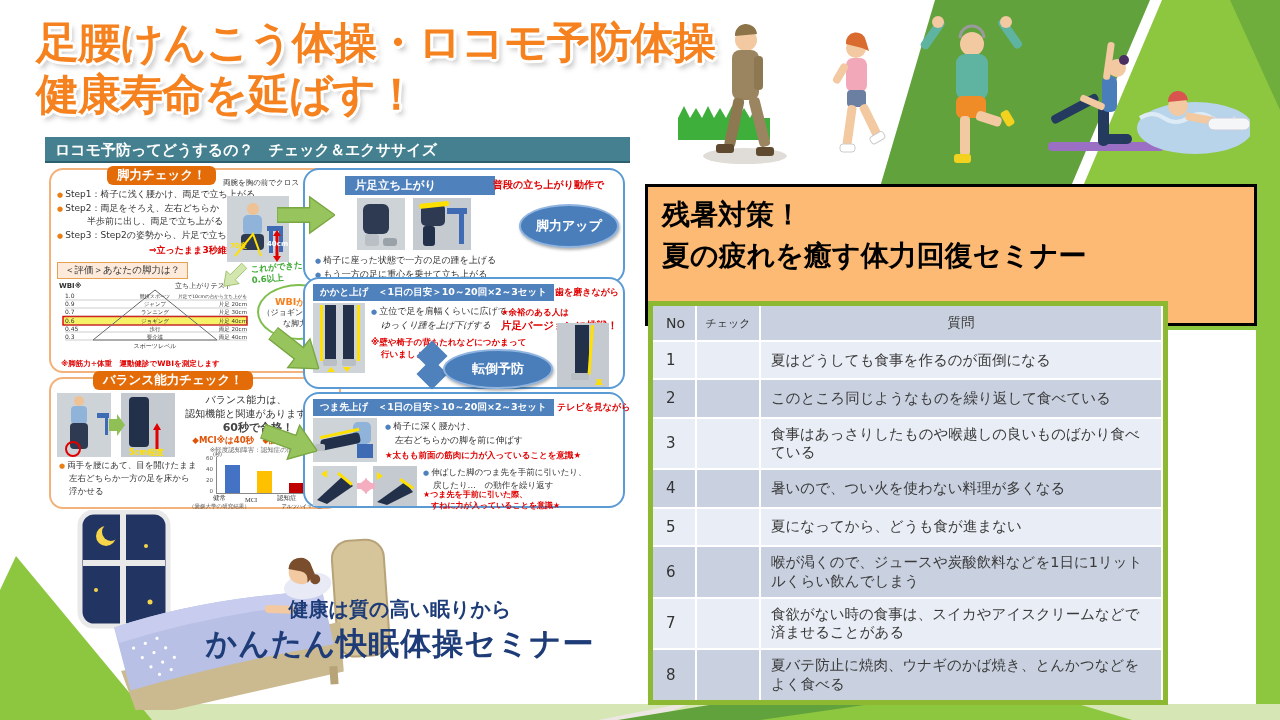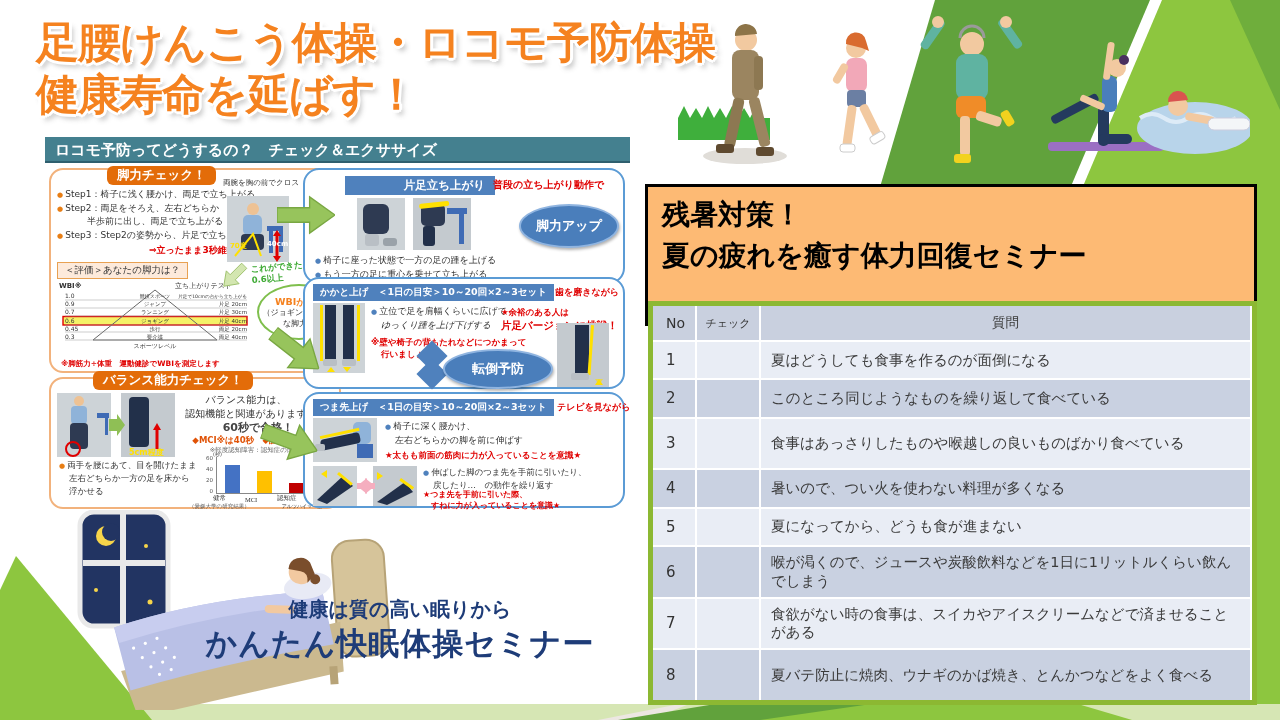--- a/index.html
+++ b/index.html
@@ -35,21 +35,21 @@
   .mchart{font-size:6px;color:#444;}
   .bar{position:absolute;bottom:16px;width:15px;}
   .ytick{position:absolute;left:0;width:16px;text-align:right;font-size:5.5px;color:#555;}
   .cat{position:absolute;bottom:6px;font-size:6.5px;color:#333;width:40px;font-family:Liberation Serif, serif;}
   
   .sleep-text{left:160px;top:596px;width:480px;text-align:center;color:#1e3c78;z-index:5;}
   .sleep-l1{font-size:20px;font-weight:bold;}
   .sleep-l2{font-size:31px;font-weight:bold;letter-spacing:1px;}
   
   .sem-title{left:645px;top:184px;width:612px;height:142px;background:#fdba74;border:3.5px solid #000;box-sizing:border-box;z-index:5;padding:8px 14px;color:#000;font-weight:bold;font-size:28px;line-height:1.45;}
-  .sem-table{left:648px;top:301px;width:609px;height:404px;background:#fff;border:5px solid #8cb832;box-sizing:border-box;z-index:5;display:flex;flex-direction:column;}
+  .sem-table{left:648px;top:301px;width:520px;height:404px;background:#fff;border:5px solid #8cb832;box-sizing:border-box;z-index:5;display:flex;flex-direction:column;}
   .trow{display:flex;border-bottom:2px solid #fff;}
   .tcell{border-right:2px solid #fff;box-sizing:border-box;display:flex;align-items:center;}
   .c-no{width:44px;padding-left:13px;font-size:15px;color:#333;}
   .c-chk{width:64px;justify-content:center;font-size:11px;color:#333;}
   .c-q{flex:1;font-size:14.5px;color:#3a3a3a;padding:3px 10px;line-height:1.3;}
   .row-l{background:#e9edf5;}
   .row-d{background:#c9d1e1;}
   .thead{background:#c9d0df;height:34px;}
   .thead .c-no{font-size:14px;}
   .thead .c-q{justify-content:center;font-size:13.5px;}
@@ -256,21 +256,21 @@
         <div class="abs" style="left:-8px;top:48px;font-size:5.5px;color:#555;">（愛媛大学の研究結果）</div>
       </div>
       <div class="abs" style="left:8px;top:80px;font-size:8.5px;color:#333;line-height:1.5;">
         <div class="step bul" style="font-size:8.5px;">両手を腰にあて、目を開けたまま</div>
         <div class="step" style="font-size:8.5px;padding-left:10px;">左右どちらか一方の足を床から</div>
         <div class="step" style="font-size:8.5px;padding-left:10px;">浮かせる</div>
       </div>
     </div>
 
     <div class="abs bbox" style="left:258px;top:31px;width:322px;height:116px;">
-      <div class="abs bbadge" style="left:40px;top:6px;width:130px;text-align:right;">片足立ち上がり</div>
+      <div class="abs bbadge" style="left:40px;top:6px;width:130px;text-align:left;">片足立ち上がり</div>
       <div class="abs rnote" style="left:188px;top:8px;font-size:10px;">普段の立ち上がり動作で</div>
       <svg class="abs ph" style="left:52px;top:28px;" width="48" height="52" viewBox="0 0 48 52">
         <rect width="48" height="52" fill="#cdd3d7"></rect>
           <rect x="6" y="6" width="26" height="30" rx="6" fill="#2e3a52"></rect>
           <rect x="8" y="36" width="14" height="12" rx="3" fill="#b9bfc5"></rect>
           <rect x="26" y="40" width="14" height="8" rx="3" fill="#9aa2a9"></rect>
       </svg>
       <svg class="abs ph" style="left:108px;top:28px;" width="58" height="52" viewBox="0 0 58 52">
         <rect width="58" height="52" fill="#c4cacf"></rect>
           <rect x="34" y="10" width="20" height="6" fill="#3f6bb5"></rect>

